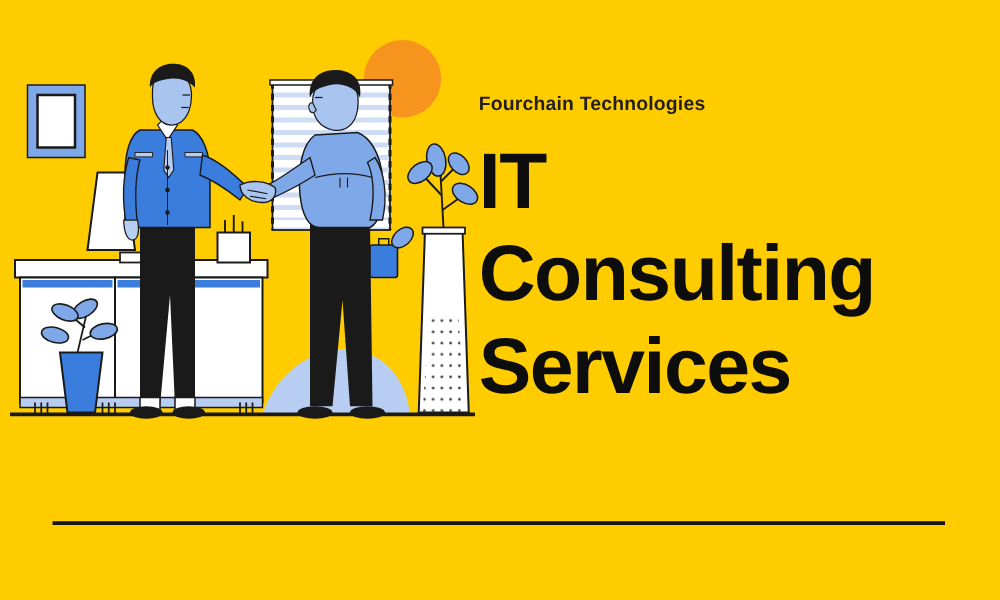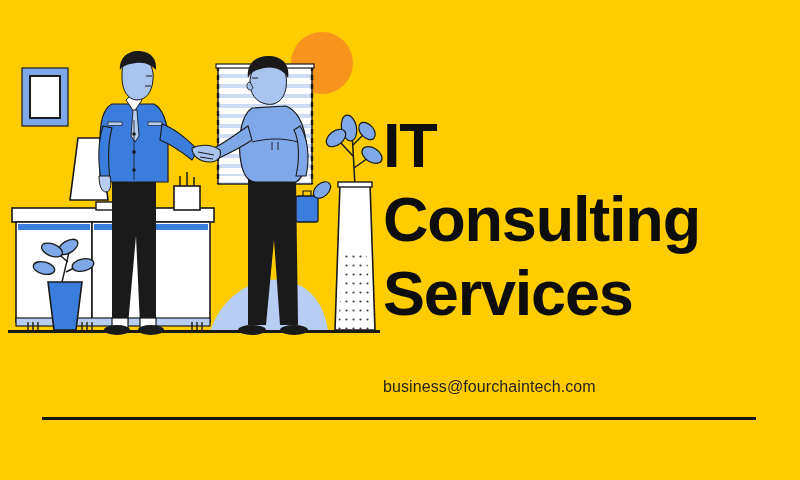--- a/index.html
+++ b/index.html
@@ -257,22 +257,22 @@
         <rect x="338" y="182" width="34" height="5" fill="#ffffff" stroke="#1a1a1a" stroke-width="1.4"></rect>
       </g>
 
       <g>
         <rect x="8" y="330" width="372" height="3" fill="#1a1a1a"></rect>
       </g>
     </svg>
   </div>
 
   <div id="text-block">
+    <div class="brand-name">Fourchain Technologies</div>
     <div class="headline">
       <div>IT</div>
       <div>Consulting</div>
       <div>Services</div>
     </div>
-    <div class="contact-email">business@fourchaintech.com</div>
   </div>
 
   <div id="rule"></div>
 </div>
 
 </body></html>

